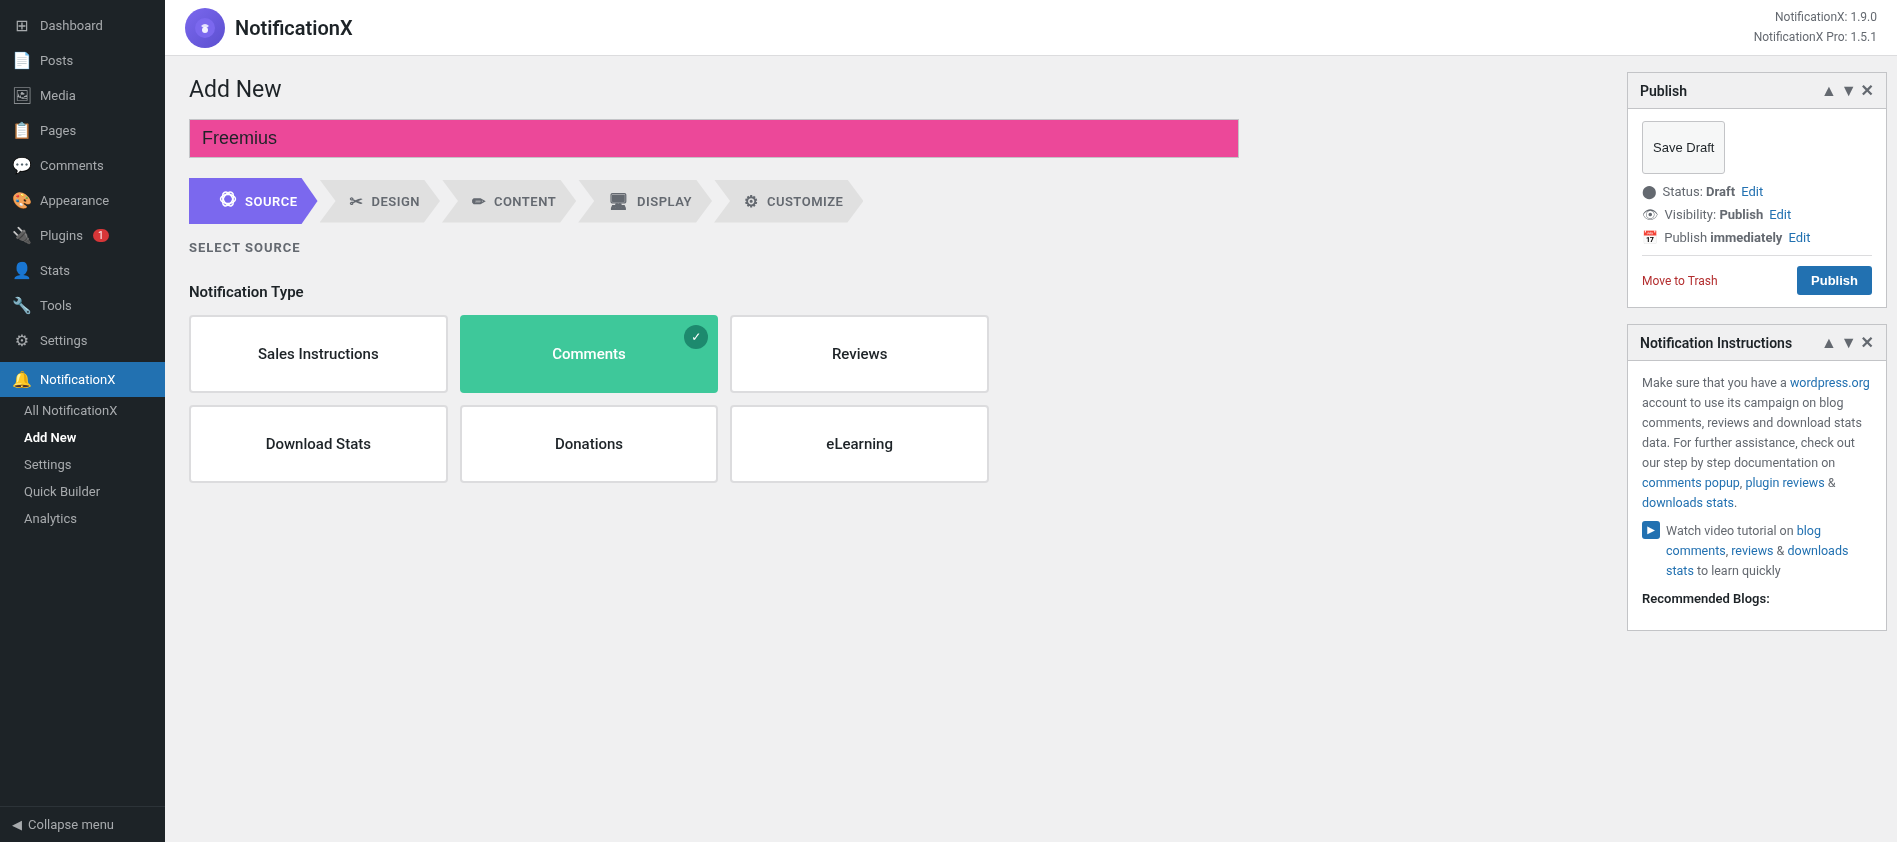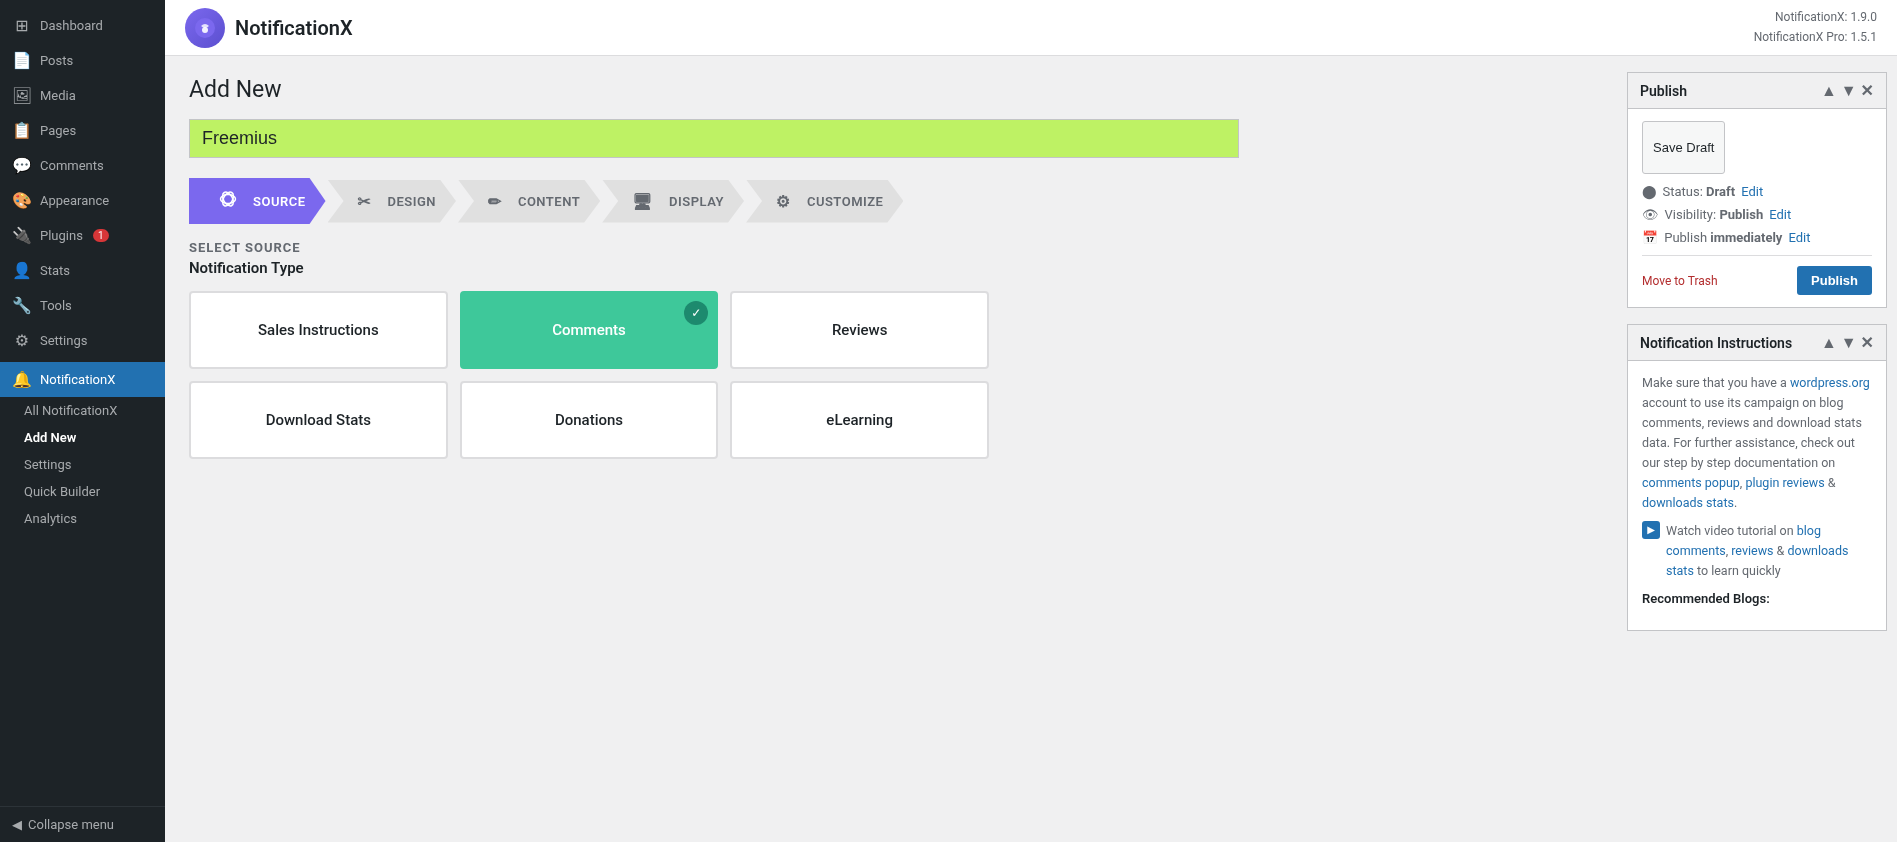--- a/index.html
+++ b/index.html
@@ -123,21 +123,21 @@
       color: #1d2327;
       margin-bottom: 16px;
     }
 
     
     .title-input {
       width: 100%;
       padding: 8px 12px;
       font-size: 18px;
       border: 1px solid #c3c4c7;
-      background: #bef264;
+      background: #ec4899;
       color: #1d2327;
       outline: none;
       max-width: 1050px;
     }
 
     
     .step-nav {
       display: flex;
       align-items: center;
       margin: 20px 0 16px;
@@ -150,39 +150,39 @@
       font-size: 13px;
       font-weight: 600;
       letter-spacing: 0.5px;
       text-transform: uppercase;
       cursor: pointer;
       position: relative;
       background: #e0e0e0;
       color: #646970;
       clip-path: polygon(0 0, calc(100% - 16px) 0, 100% 50%, calc(100% - 16px) 100%, 0 100%, 16px 50%);
       margin-right: 2px;
-      gap: 16px;
+      gap: 8px;
     }
     .step:first-child {
       clip-path: polygon(0 0, calc(100% - 16px) 0, 100% 50%, calc(100% - 16px) 100%, 0 100%);
     }
     .step.active {
       background: #7b68ee;
       color: #fff;
     }
     .step .step-icon { font-size: 16px; }
 
     
     .section-label {
       font-size: 13px;
       font-weight: 700;
       color: #646970;
       letter-spacing: 1px;
       text-transform: uppercase;
-      margin-bottom: 4px;
+      margin-bottom: 28px;
     }
 
     
     .notification-type-label {
       font-size: 15px;
       font-weight: 600;
       color: #1d2327;
       margin-bottom: 14px;
     }
     .notif-grid {

